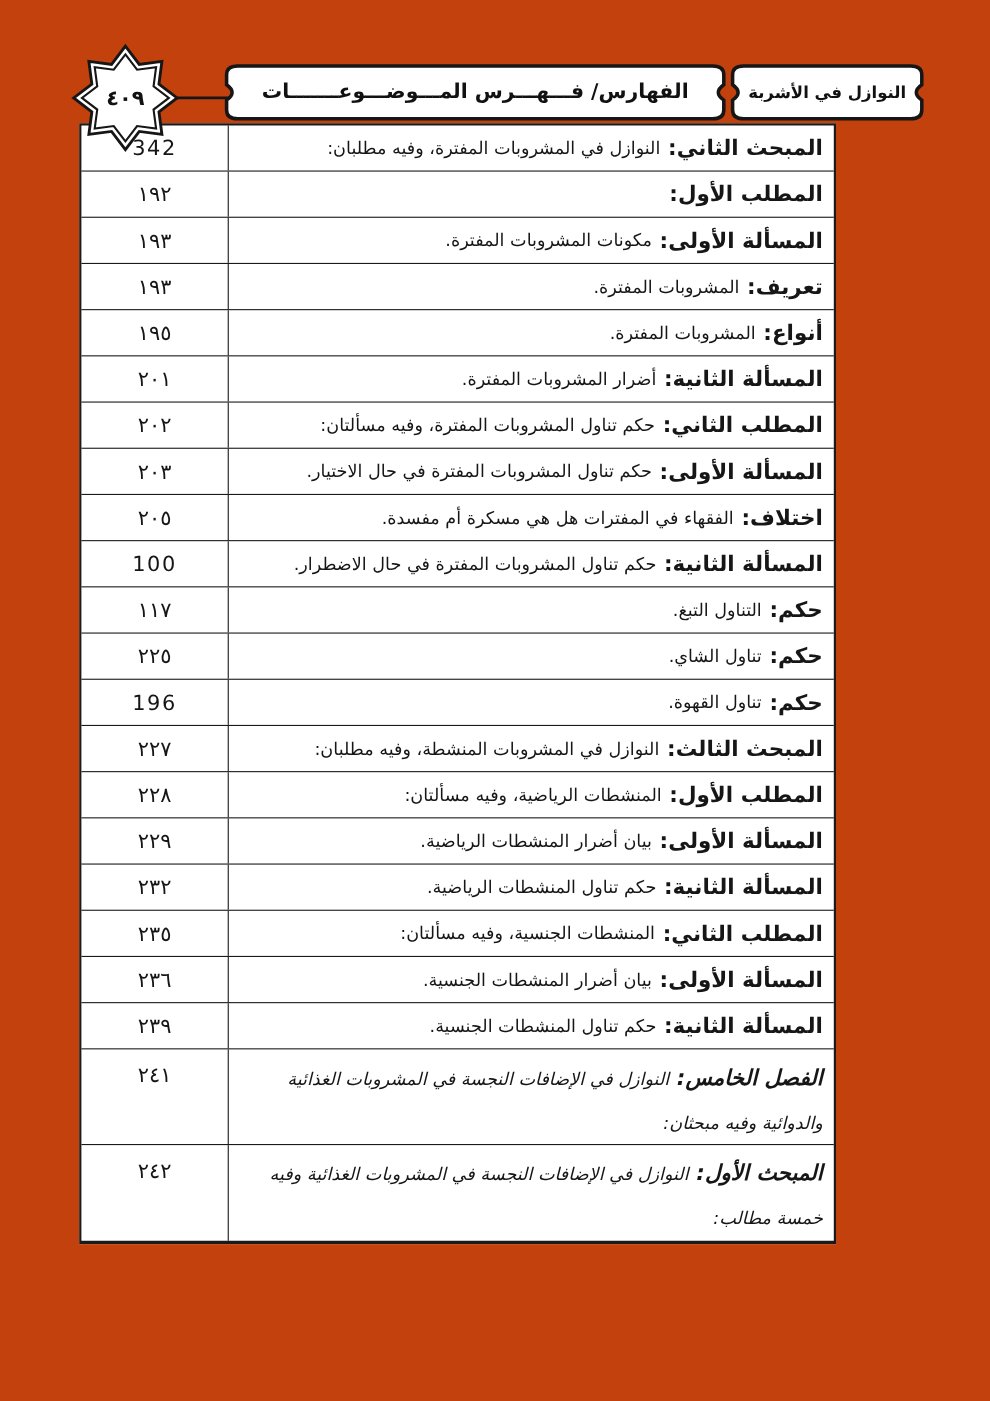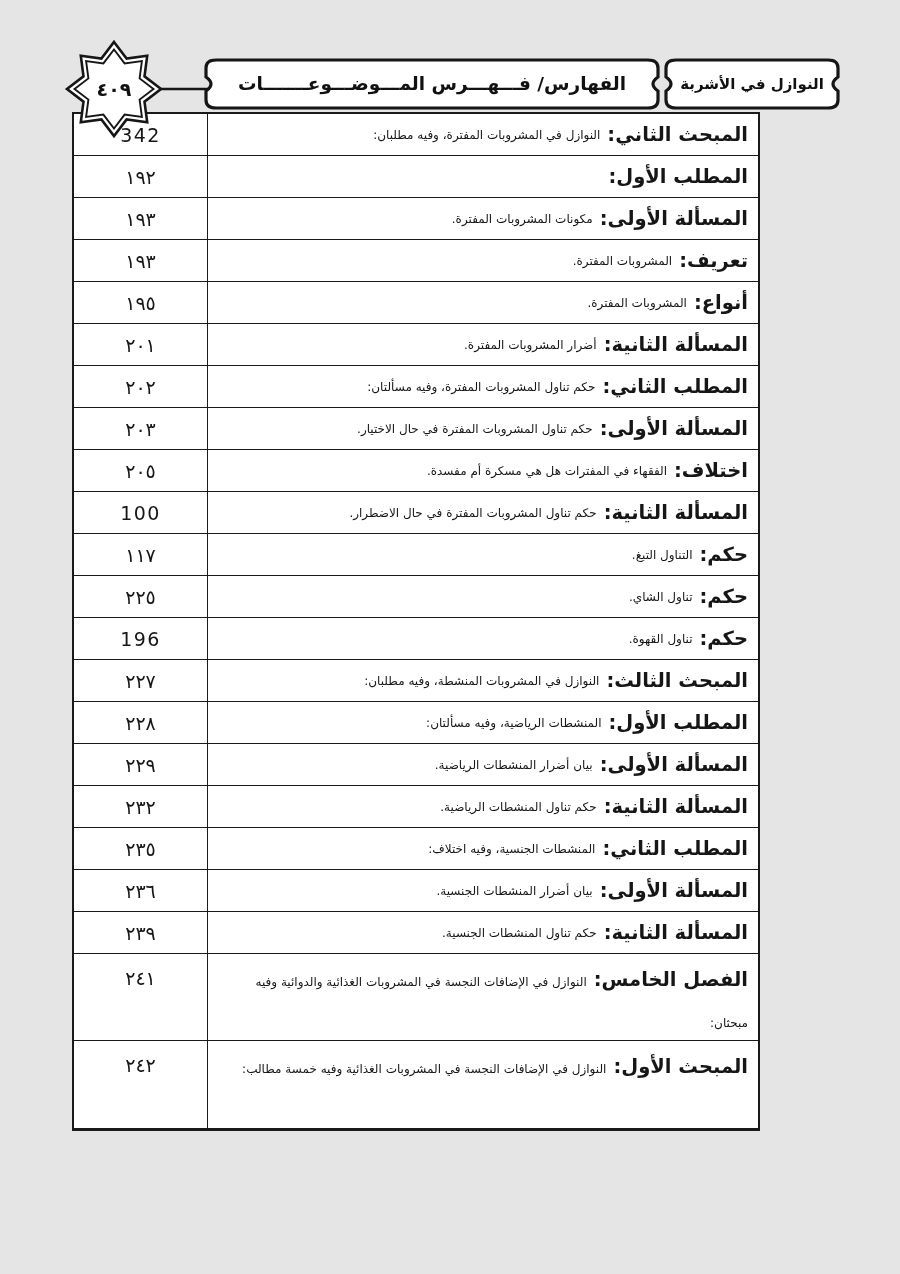--- a/index.html
+++ b/index.html
@@ -4,21 +4,21 @@
 <style>
   html,body{margin:0;padding:0;}
   body{
     width:900px;height:1274px;
     background:#ffffff;
     font-family:"DejaVu Sans",sans-serif;
     color:#161616;
     position:relative;
     overflow:hidden;
   }
-  .page{position:absolute;inset:0;background:#e5e5e5;}
+  .page{position:absolute;inset:0;background:#c2410c;}
 
   
   .header-layer{position:absolute;left:0;top:0;width:900px;height:150px;z-index:2;}
   .header-layer svg{position:absolute;left:0;top:0;}
   .hdr-text{position:absolute;z-index:3;color:#111;}
   .star-number{
     left:74px;top:74px;width:80px;height:30px;
     text-align:center;font-size:19px;font-weight:bold;line-height:30px;
   }
   .section-title{
@@ -49,28 +49,29 @@
     flex:1;display:flex;align-items:center;
     padding:0 10px 0 6px;
     border-left:1.6px solid #1a1a1a;
     overflow:hidden;white-space:nowrap;
     box-sizing:border-box;
   }
   .toc-row.tall .cell-entry{
     display:block;white-space:normal;
     padding-top:6px;line-height:40px;
     text-align:right;
+    font-style:italic;
   }
   .cell-page{
     width:133px;display:flex;align-items:center;justify-content:center;
     font-size:19px;letter-spacing:1.5px;box-sizing:border-box;
   }
   .toc-row.tall .cell-page{align-items:flex-start;padding-top:13px;}
   .entry-term{font-weight:bold;font-size:19.5px;margin-inline-end:7px;}
-  .entry-text{font-size:12px;}
+  .entry-text{font-size:16px;}
 </style>
 </head>
 <body>
 
 <div class="page">
 
   <div class="header-layer">
     <svg width="900" height="150" viewBox="0 0 900 150">
 
       <line x1="158" y1="89" x2="208" y2="89" stroke="#161616" stroke-width="2.6"></line>
@@ -221,21 +222,21 @@
       <div class="cell-entry">
         <span class="entry-term">المسألة الثانية:</span>
           <span class="entry-text">حكم تناول المنشطات الرياضية.</span>
       </div>
       <div class="cell-page">٢٣٢</div>
     </div>
 
     <div class="toc-row">
       <div class="cell-entry">
         <span class="entry-term">المطلب الثاني:</span>
-          <span class="entry-text">المنشطات الجنسية، وفيه اختلاف:</span>
+          <span class="entry-text">المنشطات الجنسية، وفيه مسألتان:</span>
       </div>
       <div class="cell-page">٢٣٥</div>
     </div>
 
     <div class="toc-row">
       <div class="cell-entry">
         <span class="entry-term">المسألة الأولى:</span>
           <span class="entry-text">بيان أضرار المنشطات الجنسية.</span>
       </div>
       <div class="cell-page">٢٣٦</div>

